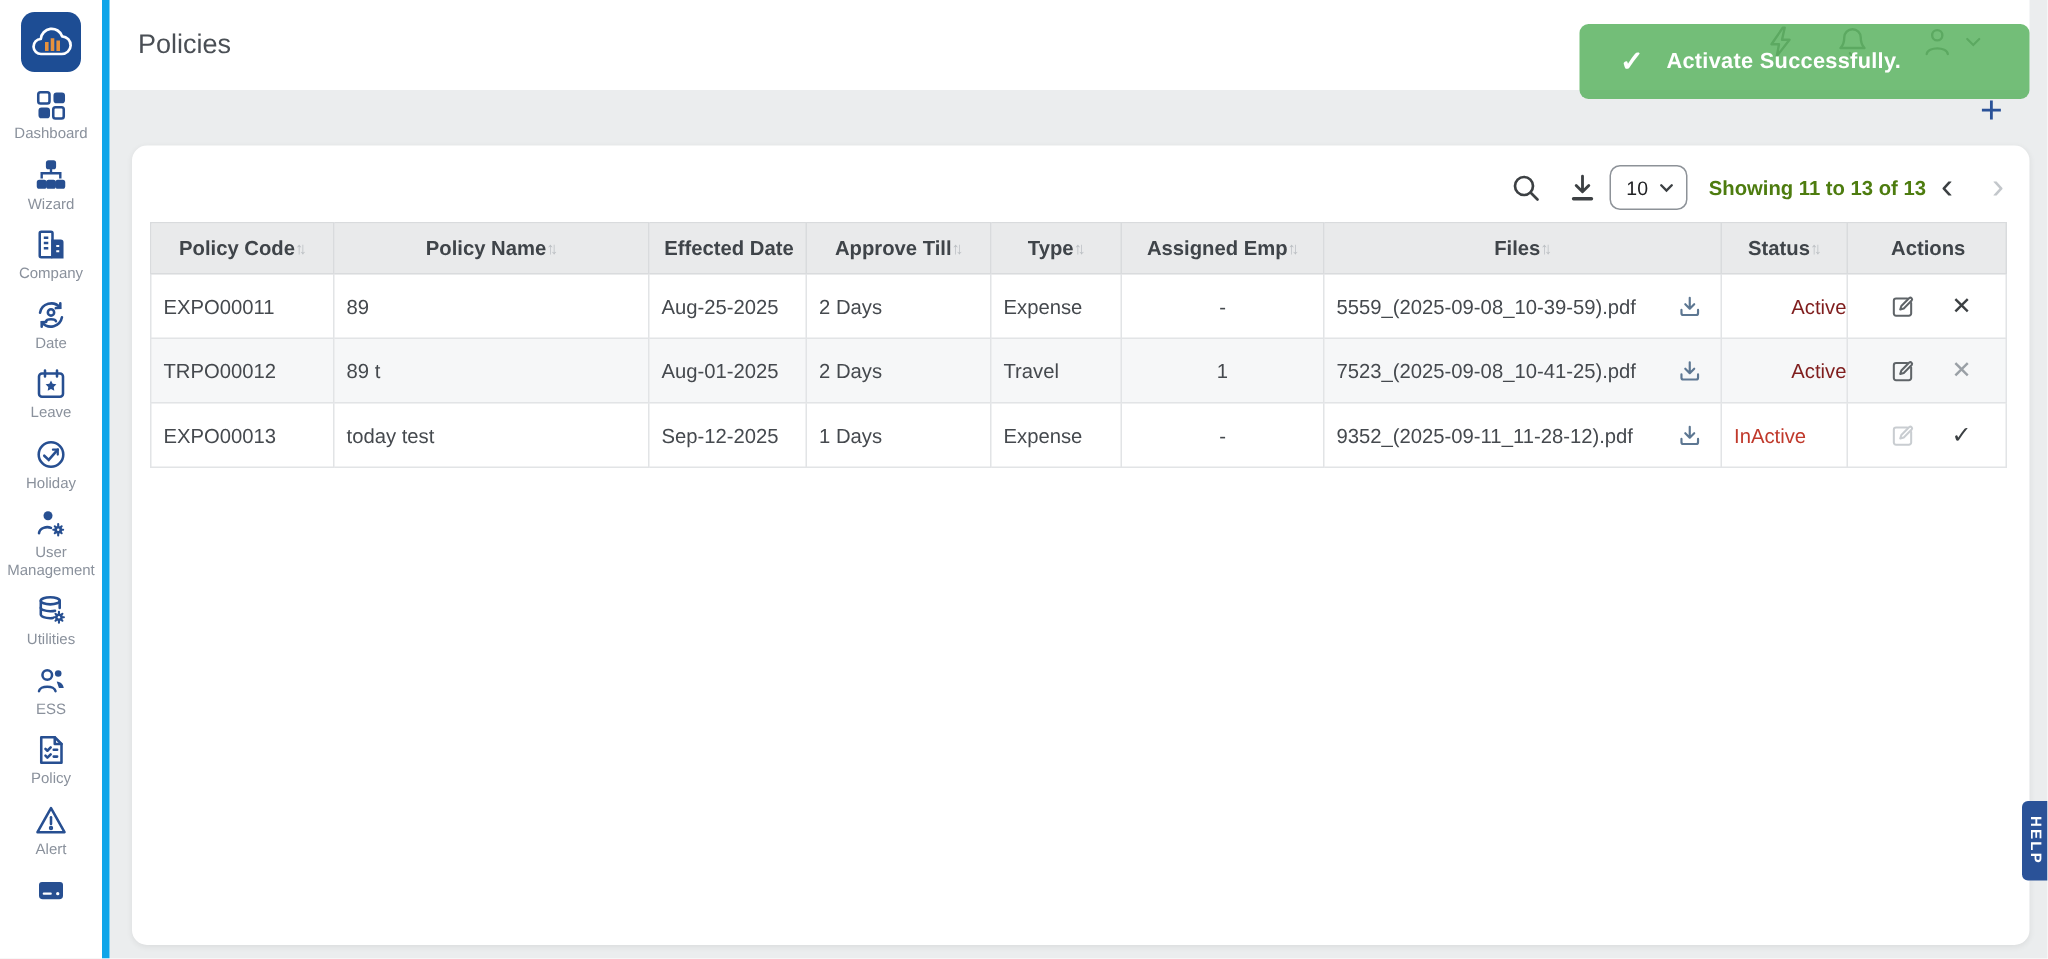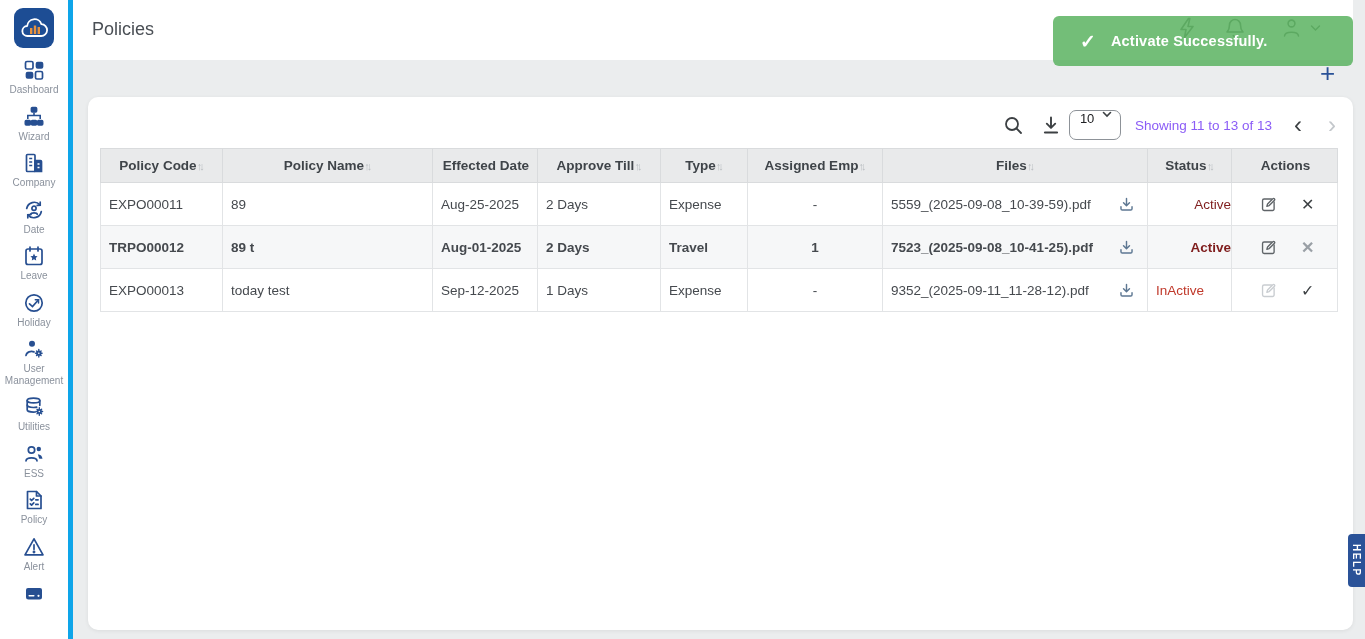--- a/index.html
+++ b/index.html
@@ -31,34 +31,34 @@
 
   
   .add-btn { position:absolute; left:1320px; top:60px; font-size:26px; font-weight:400; color:#2a5298;
              z-index:3; cursor:pointer; line-height:1; }
   .card { position:absolute; left:88px; top:97px; width:1265px; height:533px; background:#fff;
           border-radius:10px; box-shadow:0 1px 4px rgba(0,0,0,0.07); z-index:2; }
 
   .card-toolbar { position:absolute; top:12px; right:17px; height:32px; display:flex; align-items:center; }
   .tb-icon { color:#3c4043; cursor:pointer; display:flex; align-items:center; }
   .page-size { width:52px; height:30px; border:1px solid #8d9298; border-radius:7px; margin:0 14px 0 8px;
-               display:flex; justify-content:space-between; padding:0 8px 0 10px;
+               display:flex; align-items:center; justify-content:space-between; padding:0 8px 0 10px;
                font-size:13px; color:#202124; cursor:pointer; background:#fff; }
-  .showing { font-size:13.5px; color:#8b5cf6; font-weight:400; margin-right:22px; }
+  .showing { font-size:13.5px; color:#4d7c0f; font-weight:700; margin-right:10px; }
   .pg-prev { font-size:24px; color:#3c4043; cursor:pointer; margin-right:26px; line-height:1; }
   .pg-next { font-size:24px; color:#c3c7cb; cursor:pointer; line-height:1; }
 
   
   table { position:absolute; left:12px; top:51px; width:1237px; border-collapse:collapse; table-layout:fixed; }
   th { background:#e9eaeb; height:34px; font-size:13.5px; color:#3f4449; font-weight:bold;
        text-align:left; border:1px solid #d9dbdd; padding:0 6px 0 8px; }
   .th-inner { display:flex; align-items:center; justify-content:center; }
   .sort-icon { color:#babec2; font-size:11px; letter-spacing:-3px; font-weight:normal; padding-right:4px; cursor:pointer; }
   td { height:43px; font-size:13.5px; color:#45494e; border:1px solid #e2e4e6; padding-left:8px; background:#fff; }
-  tr.striped td { background:#f6f7f8;font-weight:bold; }
+  tr.striped td { background:#f6f7f8; }
   .td-center { text-align:center; padding-left:0; }
   .file-cell { display:flex; align-items:center; justify-content:space-between; padding-right:12px; }
   .dl-icon { color:#5d7792; cursor:pointer; display:flex; }
   .status-active { color:#7f1d1d;text-align:right; }
   .status-inactive { color:#c0392b; }
   .actions-cell { display:flex; align-items:center; gap:24px; padding-left:20px; }
   .act-edit { color:#5f6468; cursor:pointer; display:flex; }
   .act-edit.disabled { color:#c9cdd1; }
   .act2 { font-size:16px; cursor:pointer; }
   .act2-dark { color:#3c4043; }

